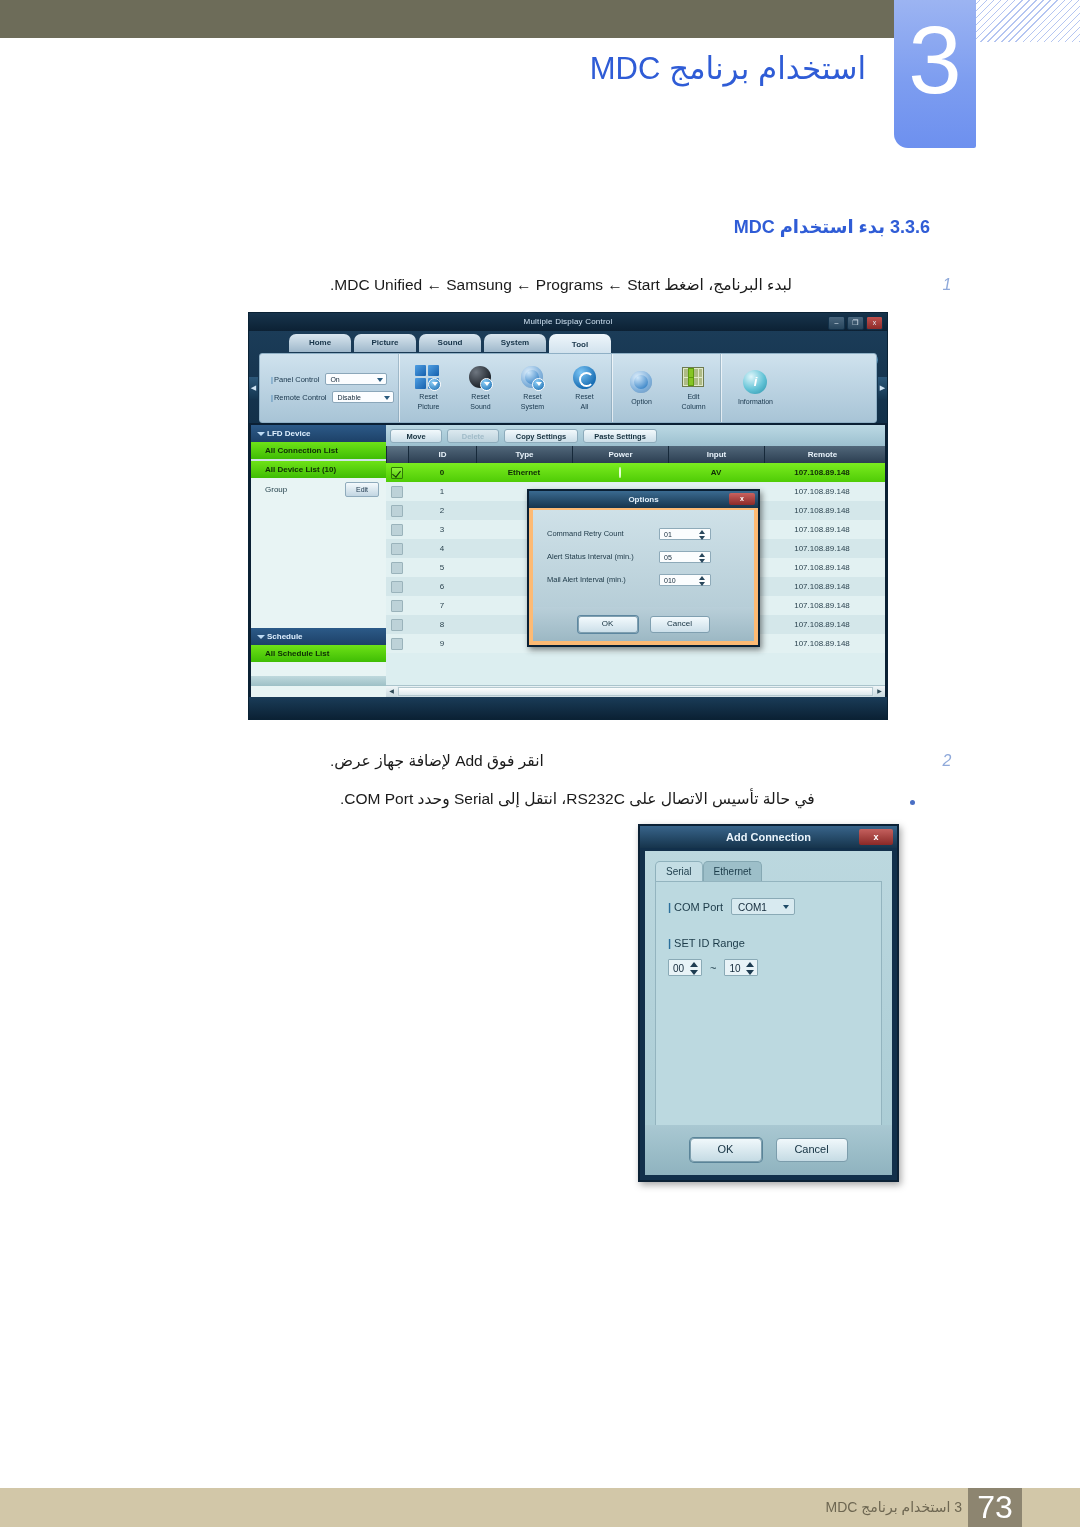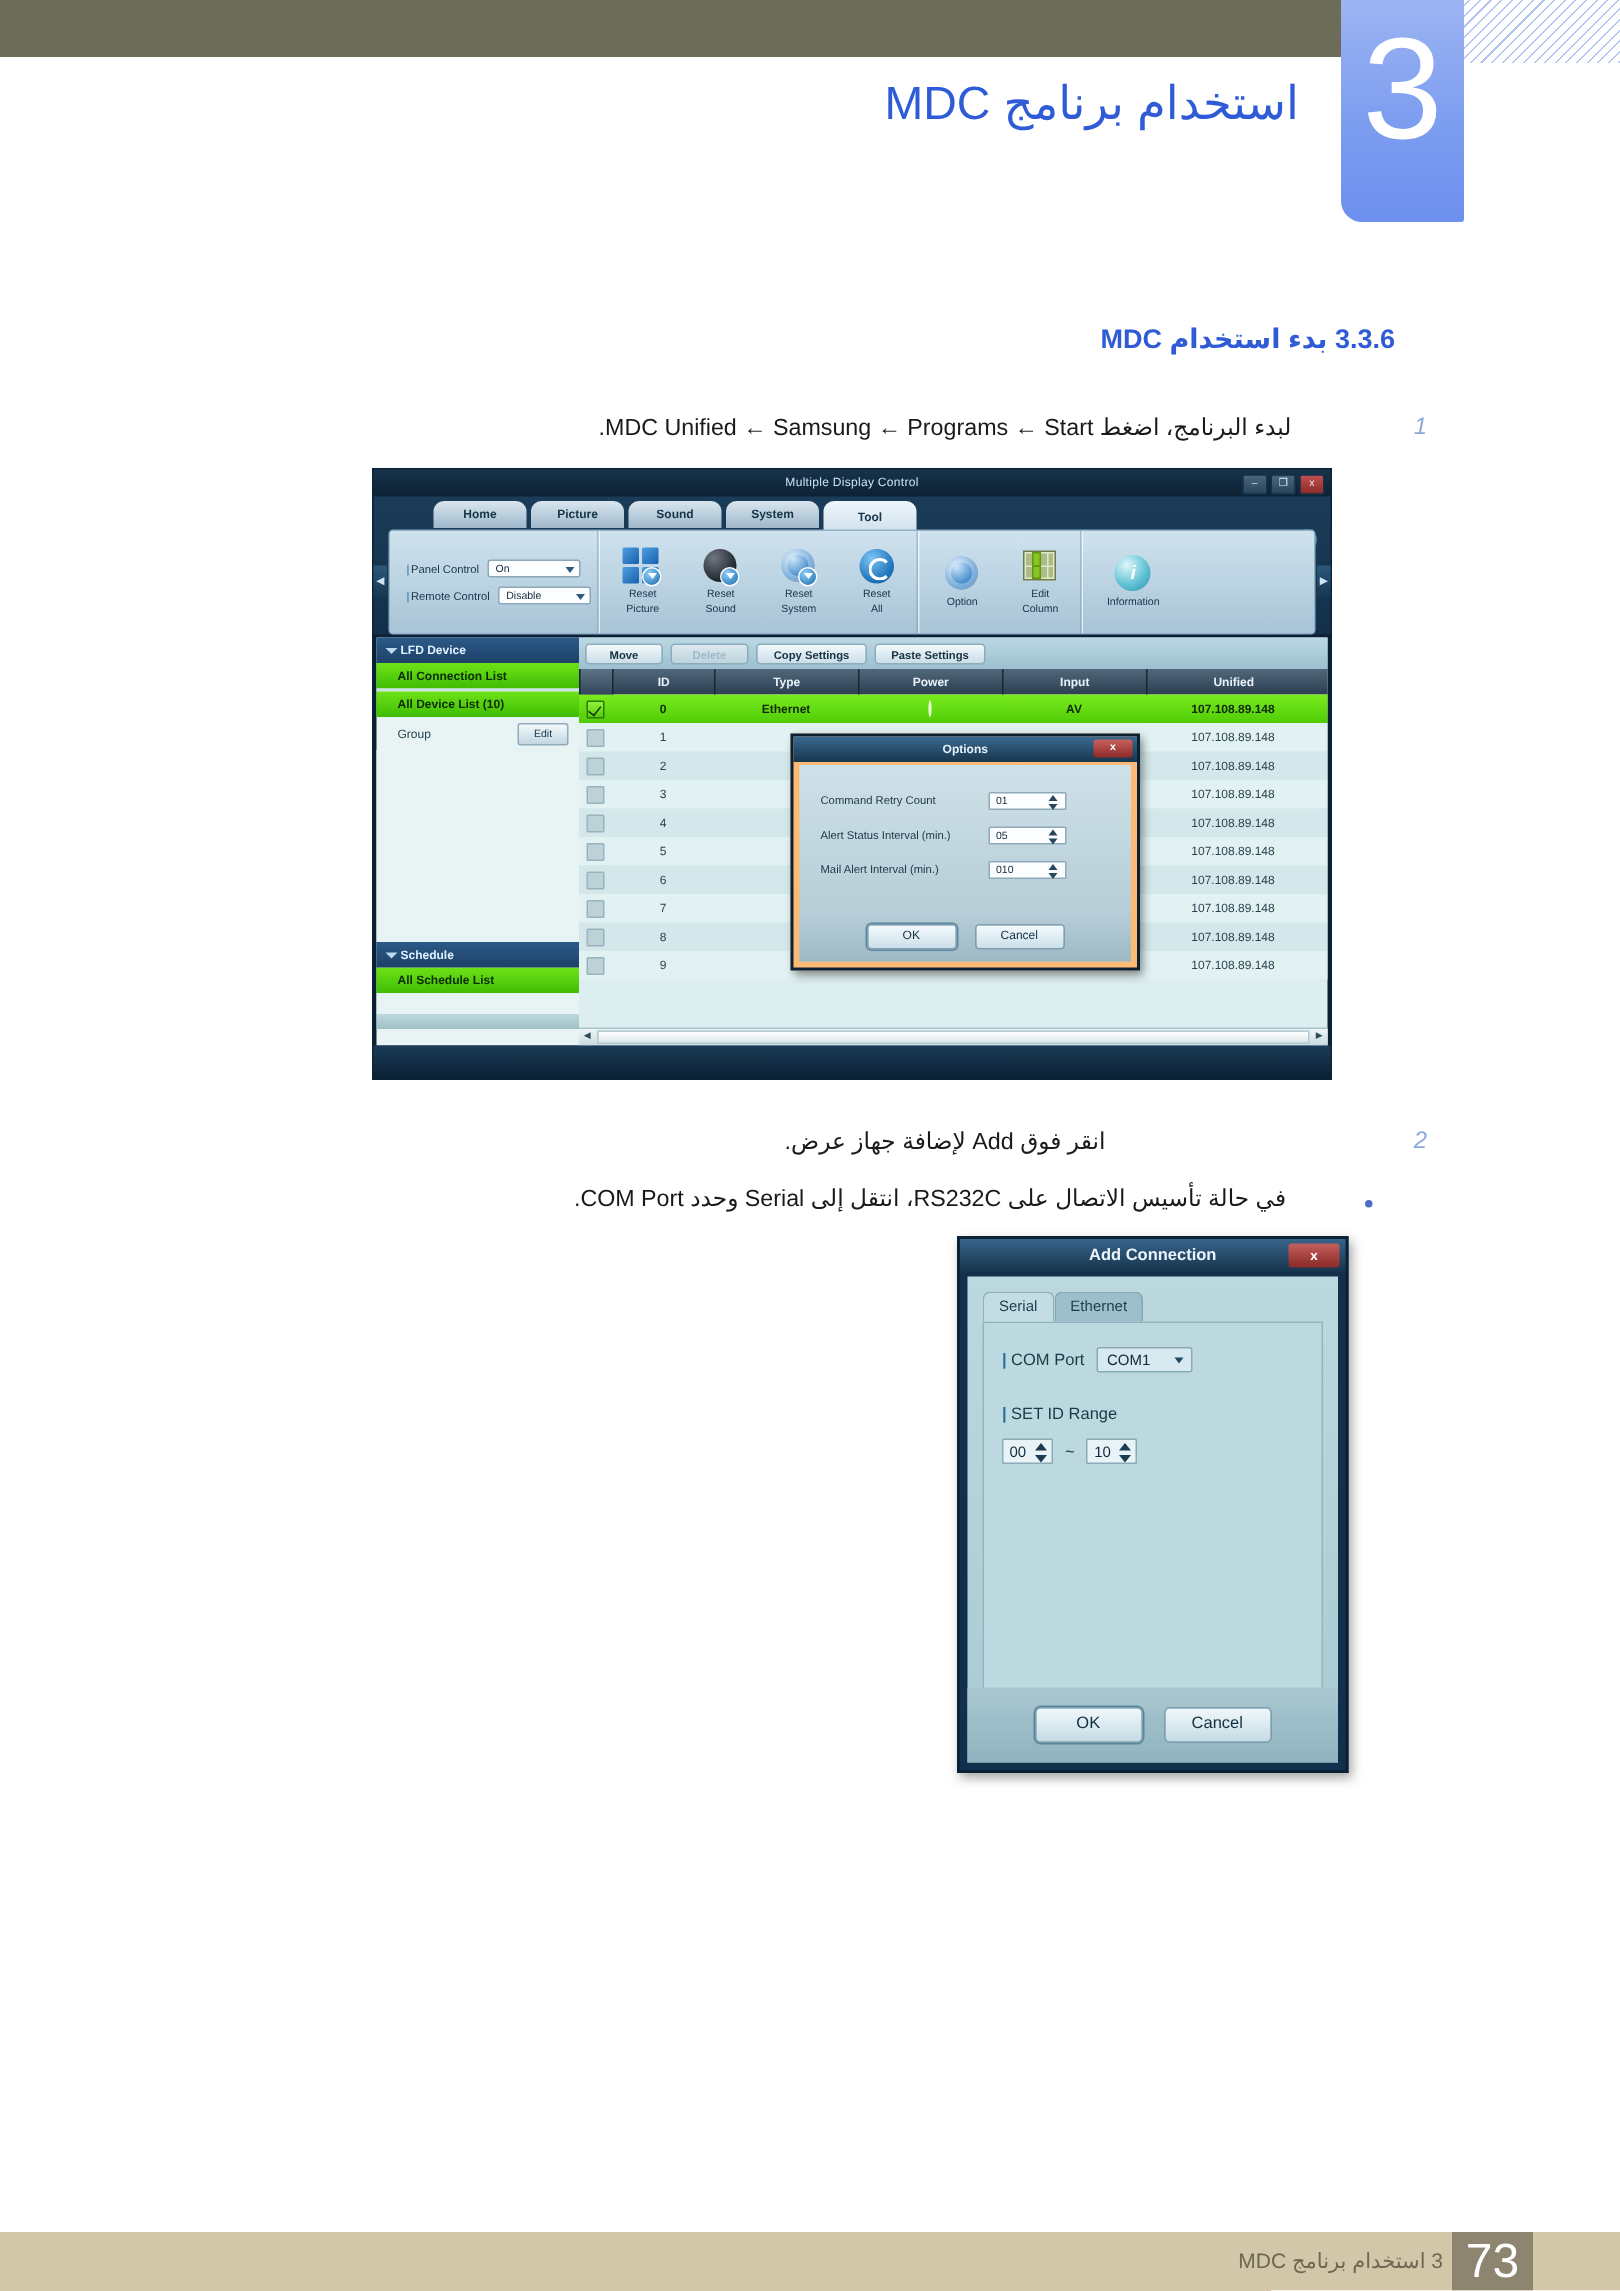--- a/index.html
+++ b/index.html
@@ -19,21 +19,21 @@
     border-bottom-left-radius:14px;border-bottom-right-radius:2px;}
   .chapnum span{display:block;color:#ffffff;font-size:96px;line-height:120px;
     text-align:center;font-weight:400;font-family:"Liberation Sans",sans-serif;}
   .chaptitle{position:absolute;left:0;top:38px;width:880px;height:62px;
     color:#2f5cd6;font-size:31px;line-height:62px;text-align:right;
     direction:rtl;padding-right:14px;box-sizing:border-box;}
 
   
   .sec-head{position:absolute;right:150px;top:216px;width:600px;text-align:right;
     direction:rtl;color:#2f5cd6;font-size:18px;font-weight:bold;}
-  .step{position:absolute;direction:rtl;text-align:center;color:#1a1a1a;font-size:15.5px;}
+  .step{position:absolute;direction:rtl;text-align:left;color:#1a1a1a;font-size:15.5px;}
   .step-num{position:absolute;color:#8fa9da;font-style:italic;font-size:16px;width:20px;text-align:center;}
   .bullet-dot{position:absolute;width:5px;height:5px;border-radius:50%;background:#4a6fc4;}
 
   
   .footer-bar{position:absolute;left:0;top:1488px;width:1080px;height:39px;background:#d2c7a8;}
   .footer-pagebox{position:absolute;left:968px;top:1488px;width:54px;height:39px;background:#8d8570;}
   .footer-pagenum{color:#fff;font-size:32px;line-height:39px;text-align:center;}
   .footer-text{position:absolute;right:118px;top:1488px;height:39px;line-height:39px;
     direction:rtl;color:#6e6752;font-size:14px;}
 
@@ -396,21 +396,21 @@
       <div class="tb-btn" style="min-width:74px;">Copy Settings</div>
       <div class="tb-btn" style="min-width:74px;">Paste Settings</div>
     </div>
 
     <div class="tbl-head">
       <div class="th chk"></div>
       <div class="th" style="width:68px;">ID</div>
       <div class="th" style="width:96px;">Type</div>
       <div class="th" style="width:96px;">Power</div>
       <div class="th" style="width:96px;">Input</div>
-      <div class="th" style="width:116px;">Unified</div>
+      <div class="th" style="width:116px;">Remote</div>
     </div>
 
     <div id="tbl-rows">
         <div class="tr sel">
           <div class="td chk">
             <span class="cb"></span>
           </div>
           <div class="td" style="width: 68px;">0</div>
           <div class="td" style="width: 96px;">Ethernet</div>
           <div class="td" style="width: 96px;"><span class="pw-dot"></span></div>

